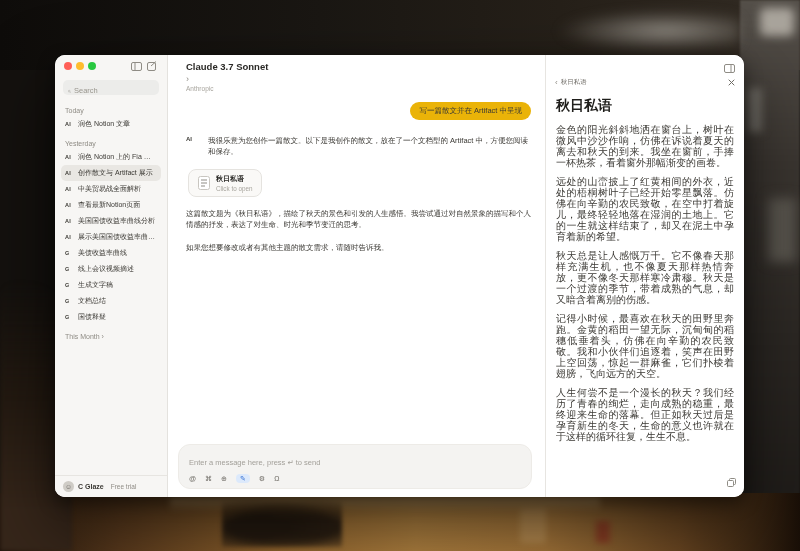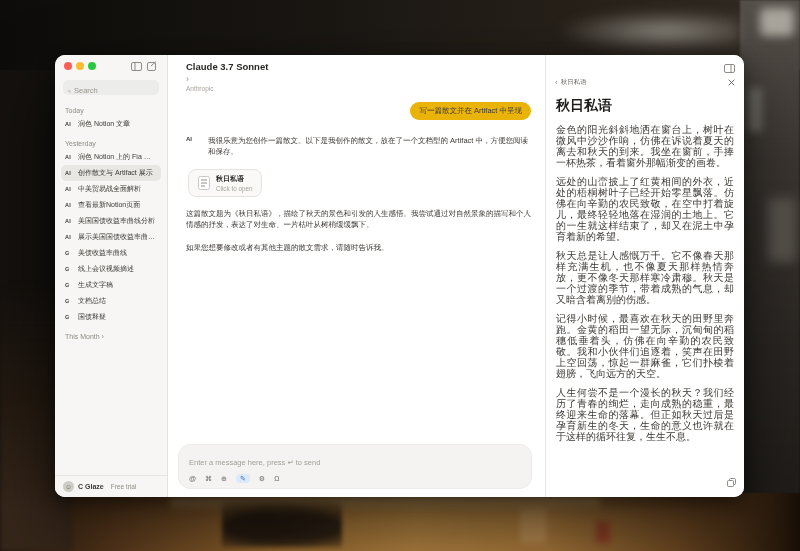--- a/index.html
+++ b/index.html
@@ -230,21 +230,21 @@
         <line x1="3" y1="4" x2="9" y2="4" stroke="#8f8c85"></line>
         <line x1="3" y1="7" x2="9" y2="7" stroke="#8f8c85"></line>
         <line x1="3" y1="10" x2="7" y2="10" stroke="#8f8c85"></line>
       </svg>
       <span>
         <span class="ac-title" style="display:block">秋日私语</span>
         <span class="ac-sub" style="display:block">Click to open</span>
       </span>
     </div>
 
-    <div class="apara">这篇散文题为《秋日私语》，描绘了秋天的景色和引发的人生感悟。我尝试通过对自然景象的描写和个人情感的抒发，表达了对生命、一片枯叶从树梢缓缓飘下。</div>
+    <div class="apara">这篇散文题为《秋日私语》，描绘了秋天的景色和引发的人生感悟。我尝试通过对自然景象的描写和个人情感的抒发，表达了对生命、时光和季节变迁的思考。</div>
     <div class="apara">如果您想要修改或者有其他主题的散文需求，请随时告诉我。</div>
 
     <div class="composer">
       <input placeholder="Enter a message here, press ↵ to send" style="">
       <div class="crow">
         <span class="cic">@</span>
         <span class="cic">⌘</span>
         <span class="cic">⊕</span>
         <span class="cic active">✎</span>
         <span class="cic">⚙</span>

